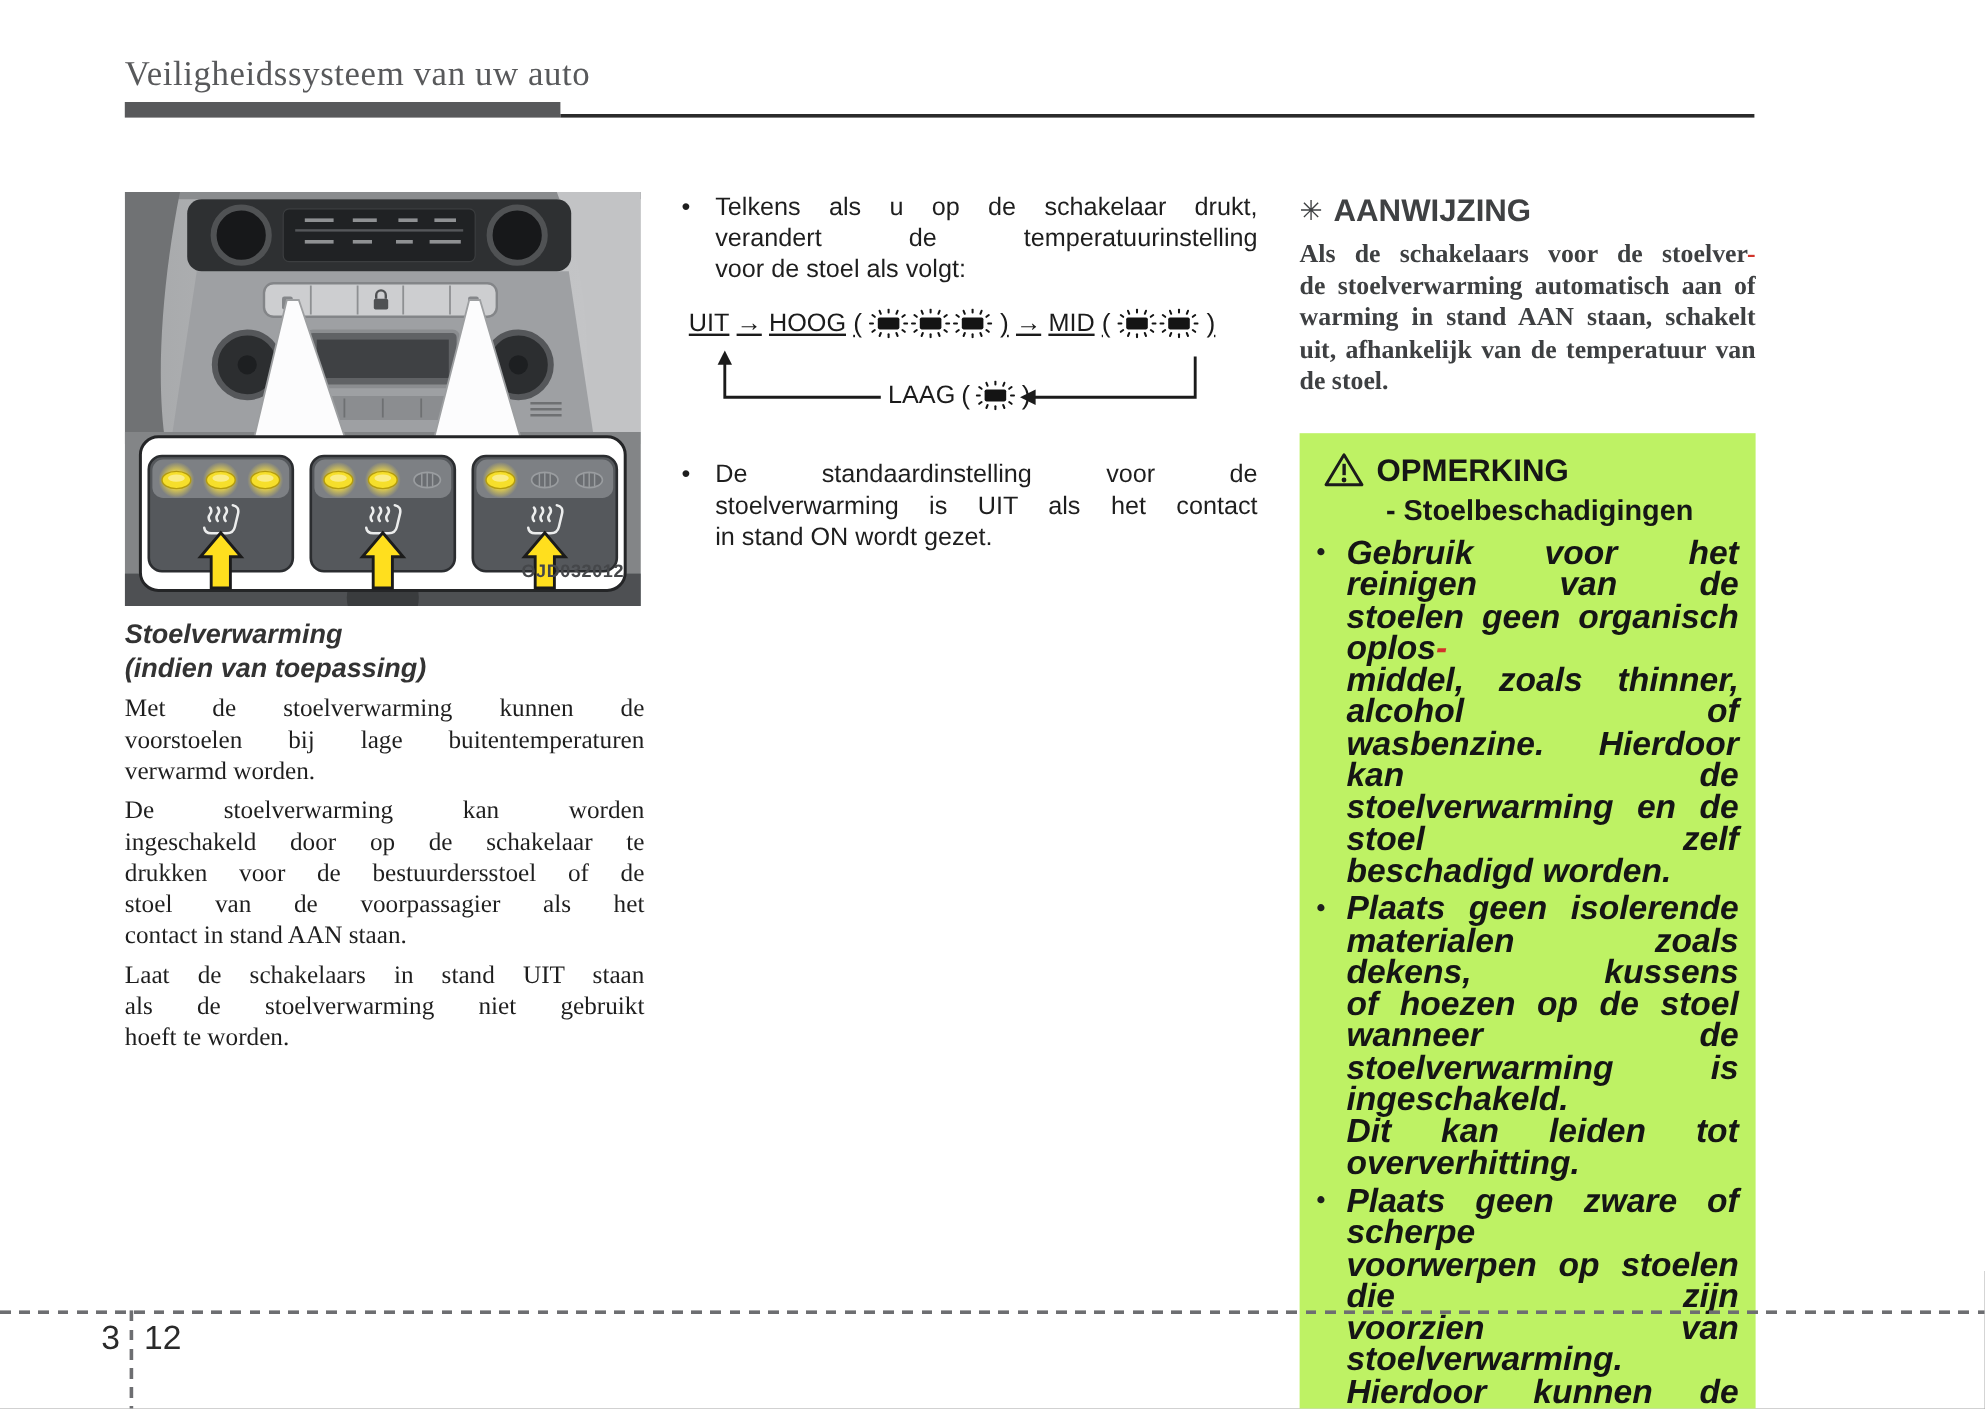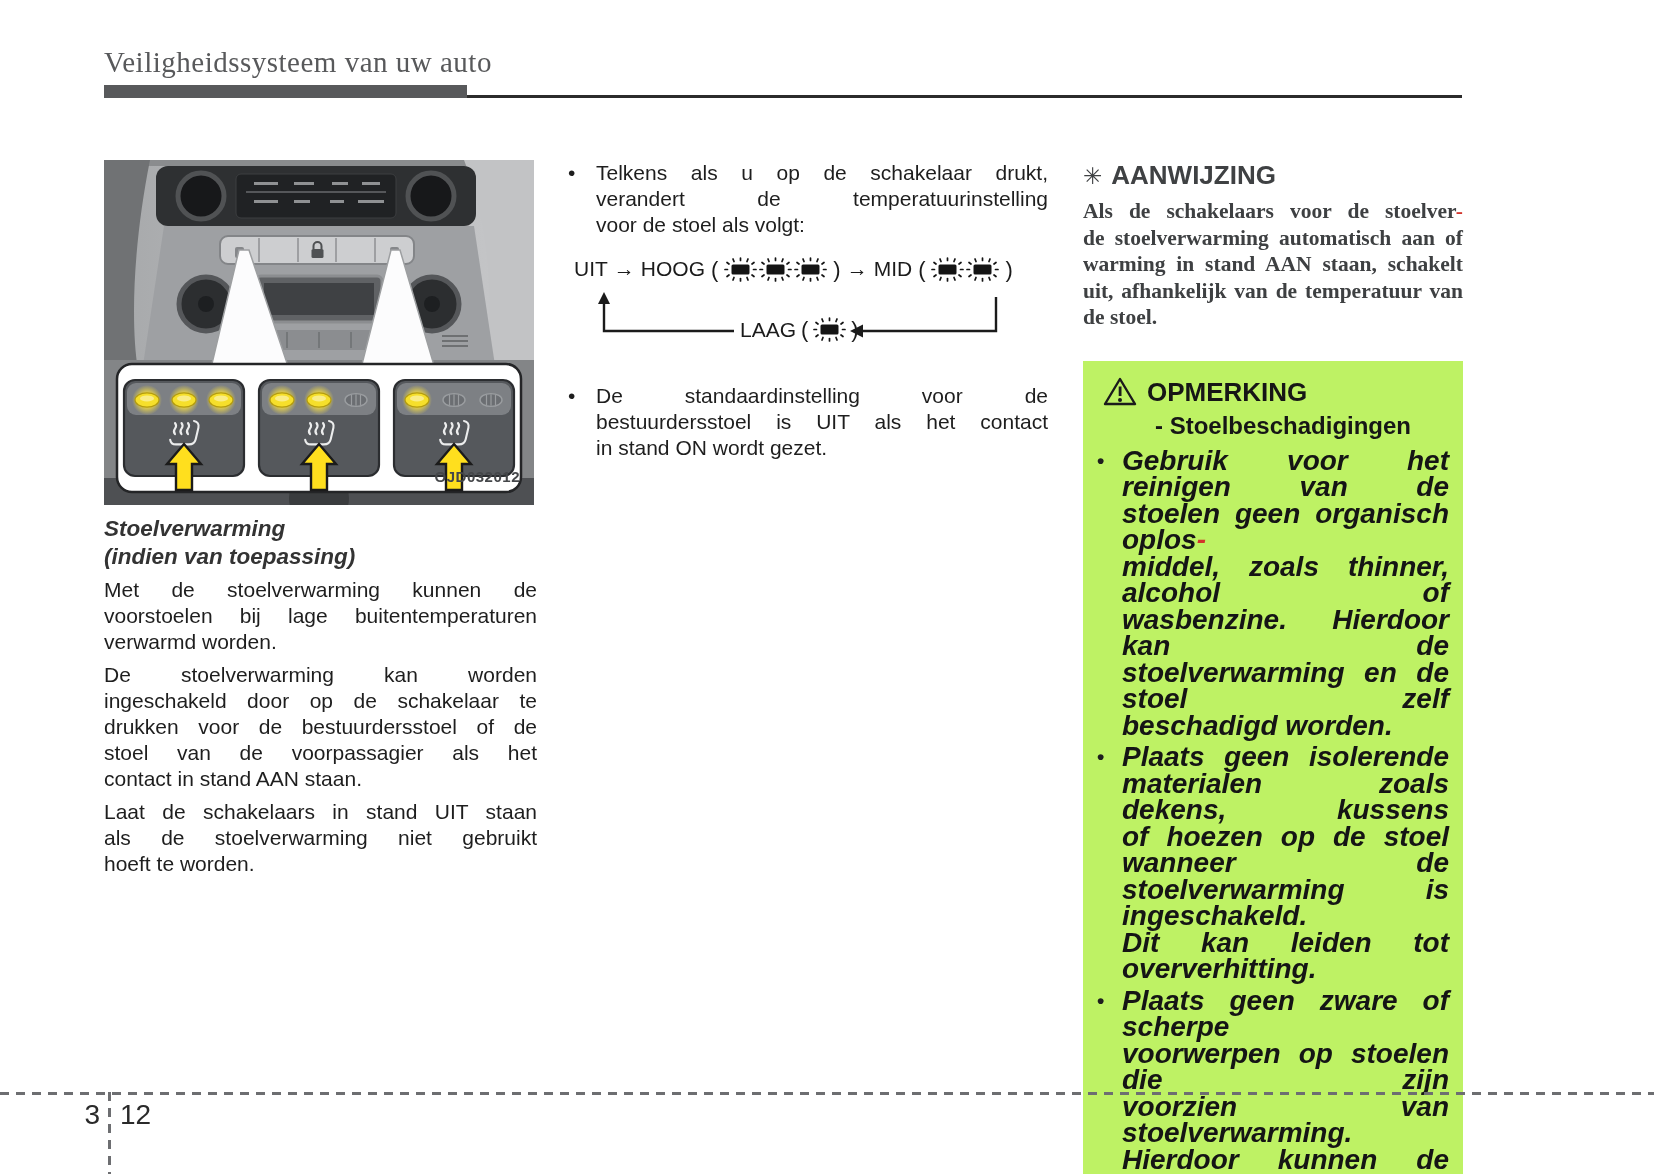--- a/index.html
+++ b/index.html
@@ -16,31 +16,31 @@
   .col{position:absolute;top:160px;}
   .col-left{left:104px;width:433px;}
   .col-mid{left:568px;width:480px;}
   .col-right{left:1083px;width:380px;}
   
   figure{margin:0;position:relative;width:430px;height:345px;}
   .fig-svg{display:block;width:430px;height:345px;}
   .fig-code{position:absolute;right:14px;top:308px;font-size:15px;font-weight:bold;color:#45474a;letter-spacing:.5px;}
   
   .caption{margin:10px 0 4px 0;font-size:22.5px;font-weight:bold;font-style:italic;color:#333;line-height:28px;}
-  .para{margin:6px 0 2px 0;}
+  .para{margin:6px 0 2px 0;font-family:Liberation Serif, serif;}
   .jl .jline{font-size:21px;line-height:26.2px;text-align:justify;text-align-last:justify;white-space:normal;}
   .jl .jline.last{text-align-last:left;}
   .red-hyphen{color:#d2342b;}
   
   .bullet-row{display:flex;align-items:flex-start;margin-bottom:18px;}
   .bullet-row .dot{width:28px;flex:0 0 28px;font-size:21px;line-height:26.2px;}
   .bullet-row .jl{flex:1;}
   
   .diagram{position:relative;height:116px;margin:14px 0 10px 0;font-size:21px;color:#1b1b1b;}
-  .flow-row1{position:absolute;left:6px;top:0;display:flex;align-items:flex-start;gap:6px;white-space:nowrap;}
+  .flow-row1{position:absolute;left:6px;top:0;display:flex;align-items:center;gap:6px;white-space:nowrap;text-decoration:underline;}
   .flow-row1 .paren, .laag .paren{font-size:22px;}
   .flash-set{display:inline-flex;align-items:center;gap:2px;}
   .flash-icon{display:block;}
   .flow-svg{position:absolute;left:0;top:32px;}
   .laag{position:absolute;left:172px;top:60px;display:flex;align-items:center;gap:5px;white-space:nowrap;}
   
   .aanw-head{display:flex;align-items:center;gap:9px;font-size:26px;font-weight:bold;color:#3f4143;margin-bottom:7px;}
   .aanw-head .aster{font-family:"DejaVu Sans",sans-serif;font-size:23px;}
   .aanw-body .jline{font-family:"Liberation Serif",serif;font-weight:bold;font-size:21.5px;
                     line-height:26.5px;color:#3e4042;}
@@ -367,21 +367,21 @@
             </svg>
           </span>
         <span class="paren">)</span>
       </div>
     </div>
 
     <div class="bullet-row">
       <span class="dot">•</span>
       <div class="jl">
           <div class="jline">De standaardinstelling voor de</div>
-          <div class="jline">bestuurdersstoel is UIT als het contact</div>
+          <div class="jline">stoelverwarming is UIT als het contact</div>
           <div class="jline last">in stand ON wordt gezet.</div>
         </div>
     </div>
   </section>
 
   <section class="col col-right">
     <div>
       <div class="aanw-head">
         <span class="aster">✳</span>
         <span>AANWIJZING</span>

